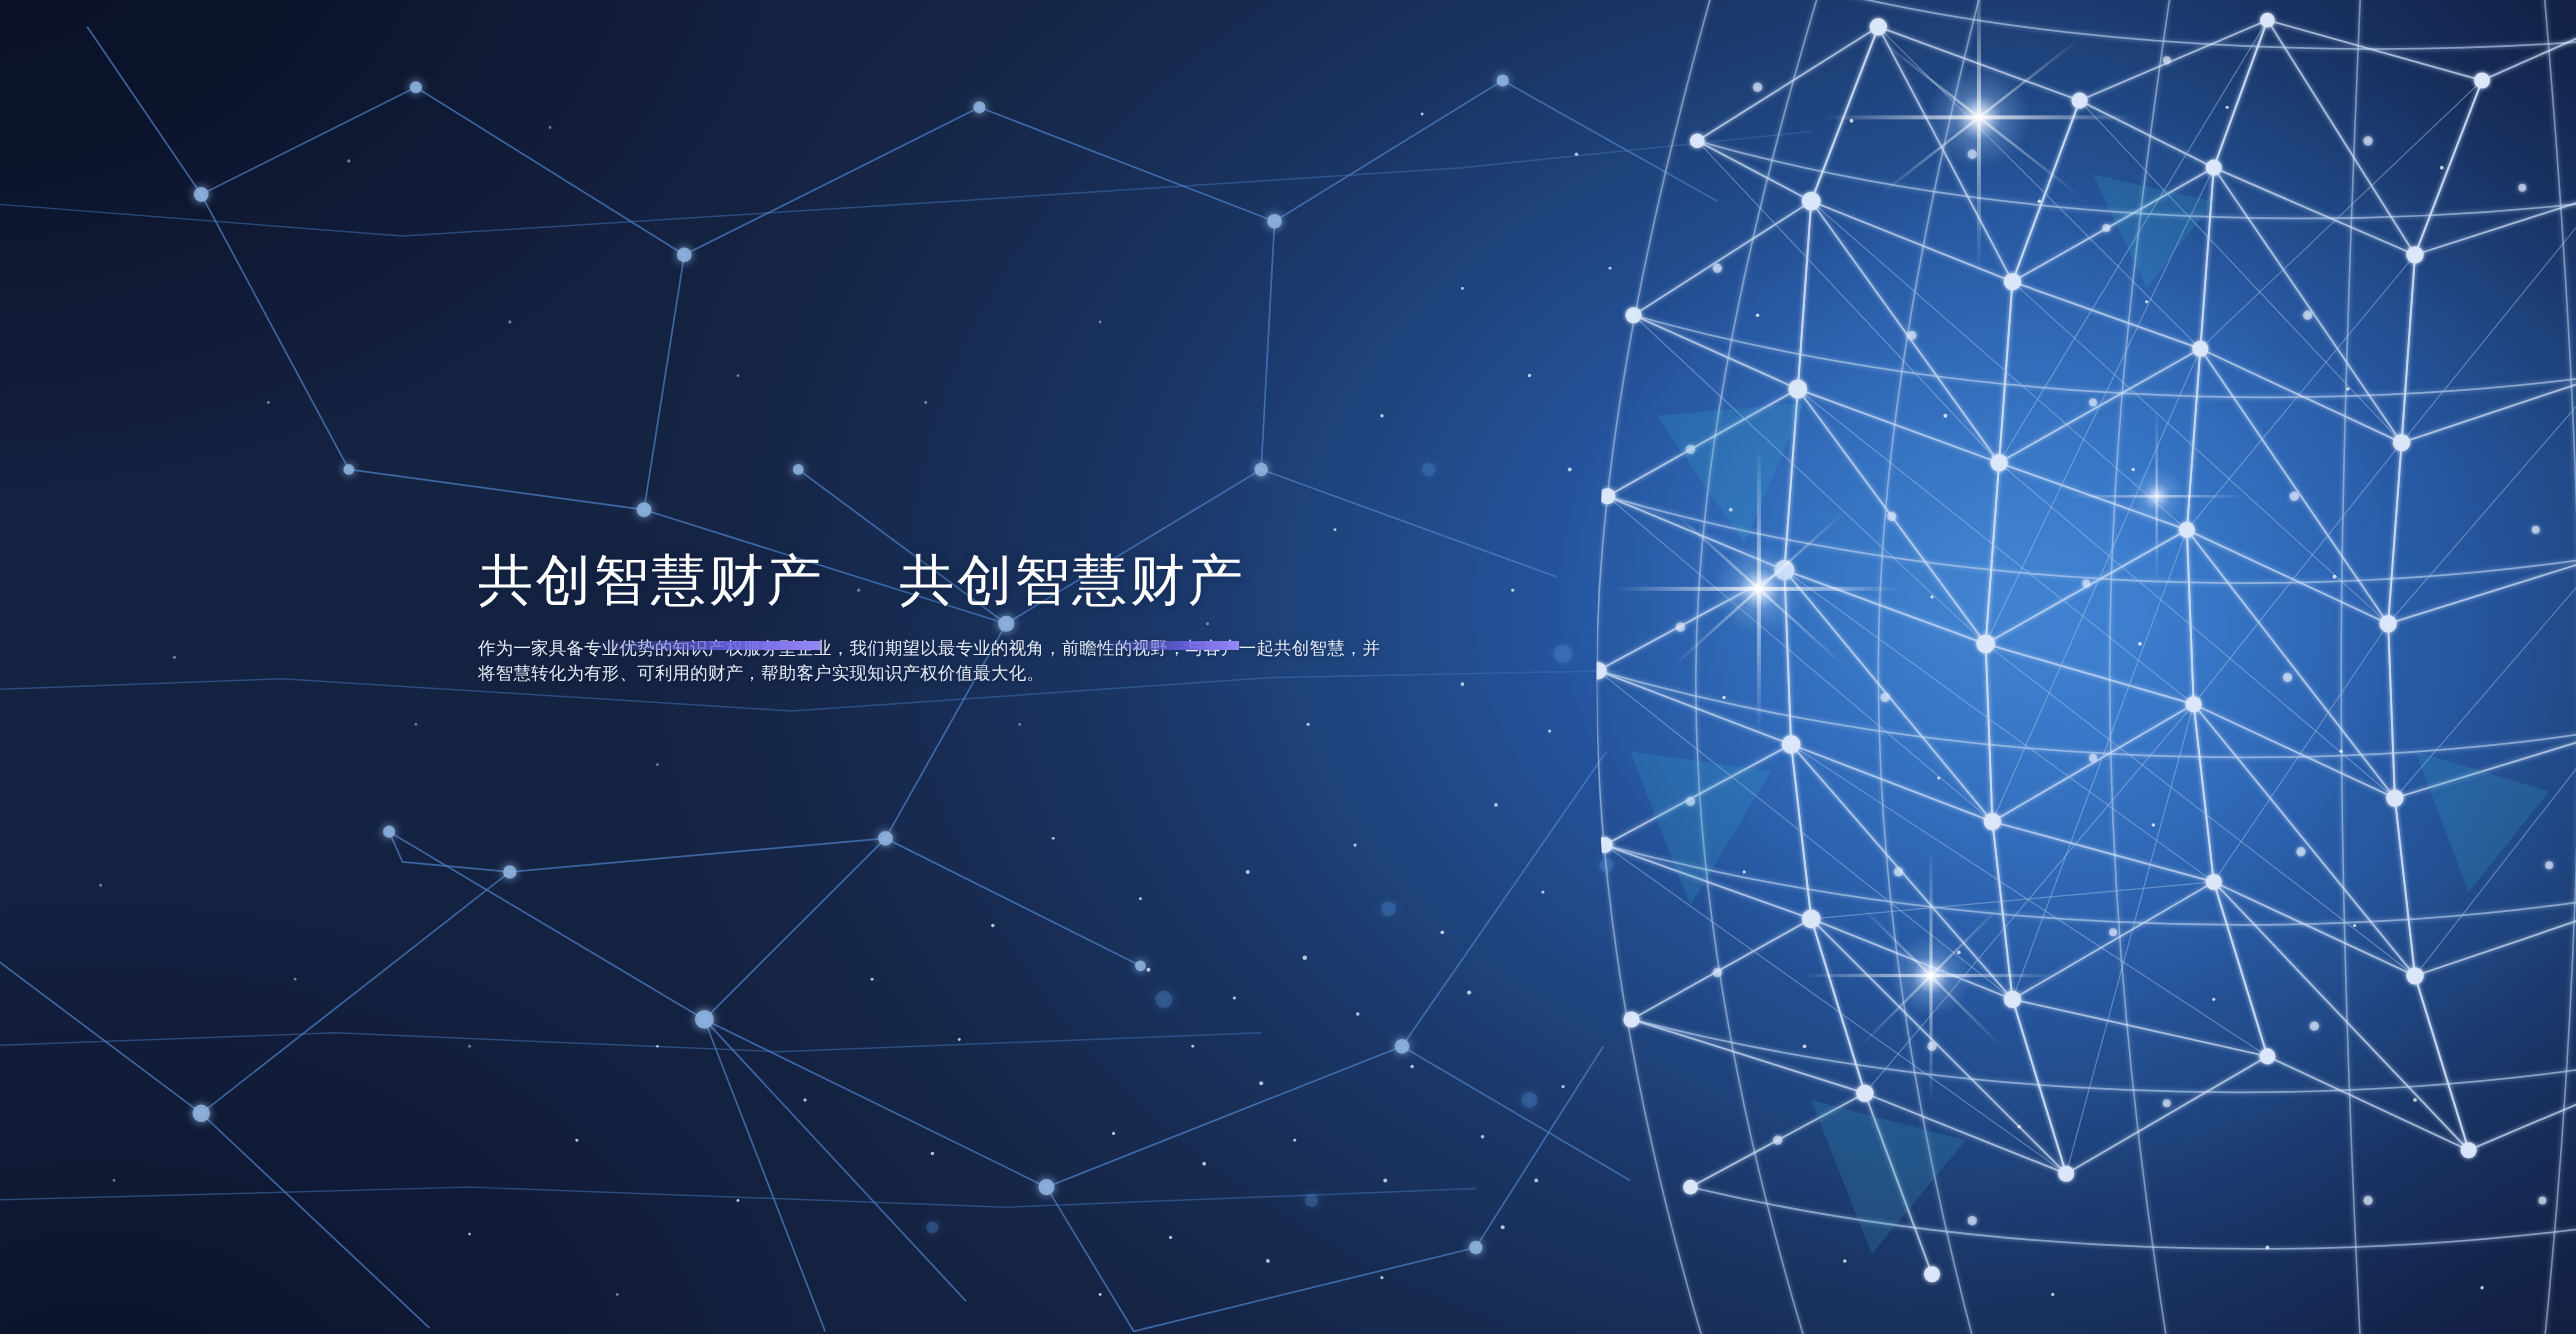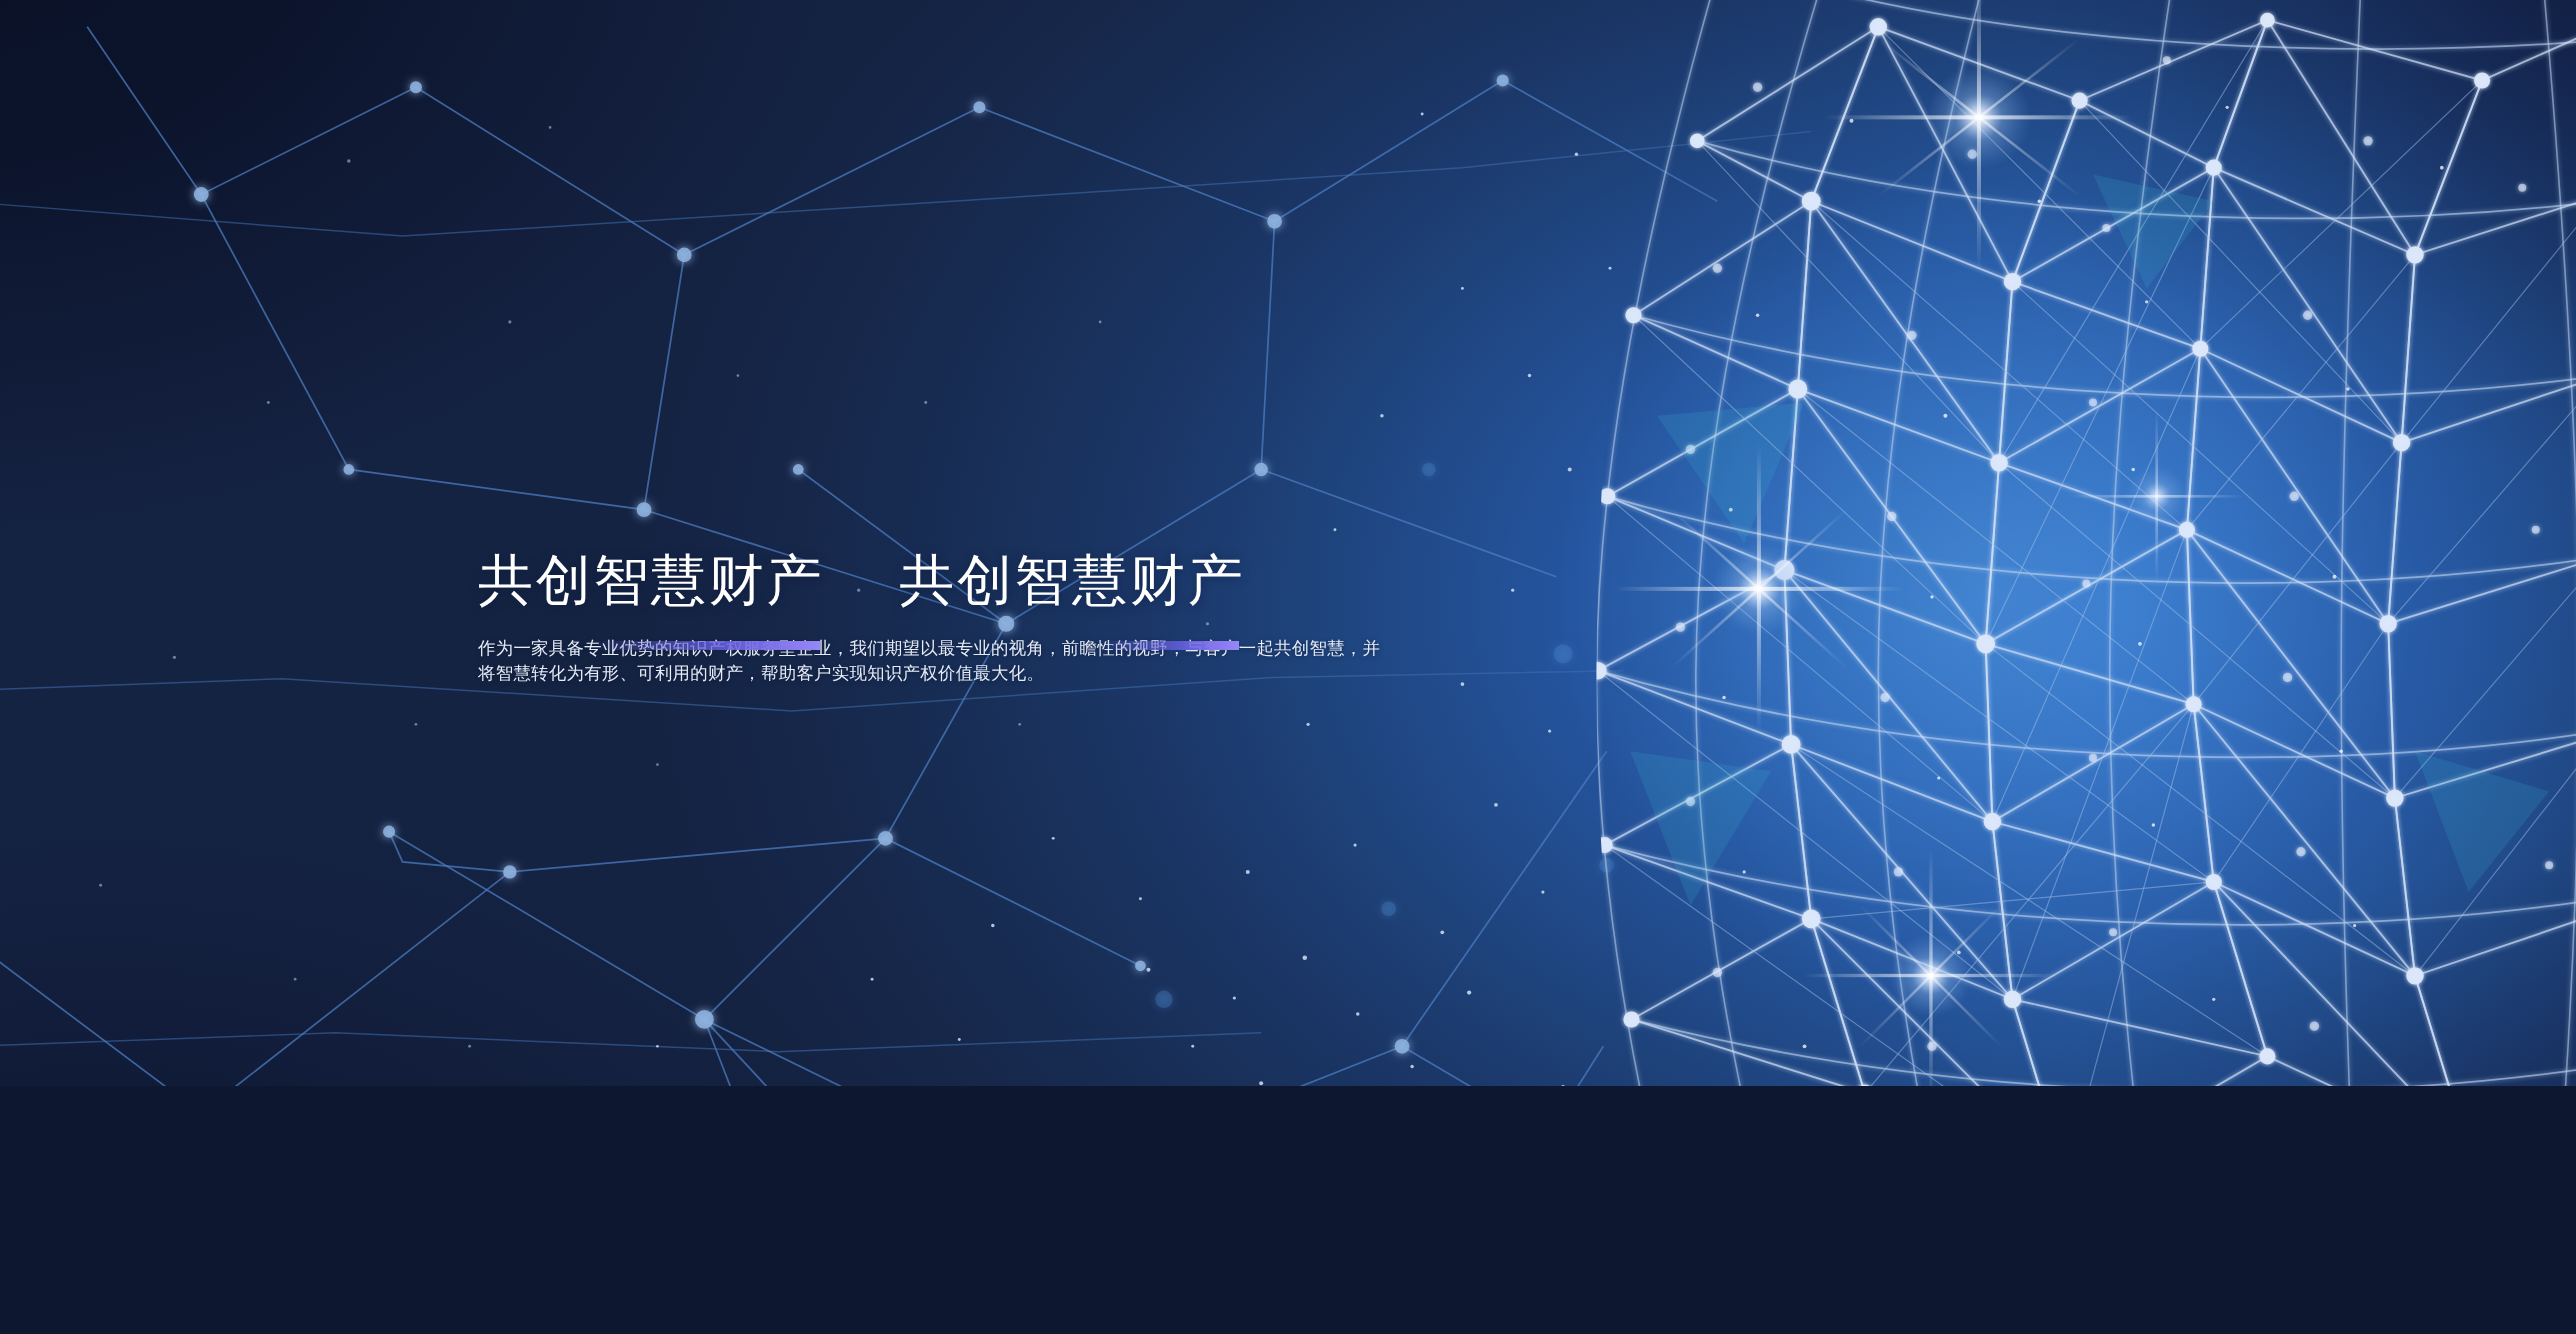--- a/index.html
+++ b/index.html
@@ -7,21 +7,21 @@
     padding: 0;
     background: #0e1730;
   }
   body {
     font-family: "Liberation Sans", "DejaVu Sans", sans-serif;
   }
 
   #banner {
     position: relative;
     width: 2576px;
-    height: 1086px;
+    height: 1334px;
     overflow: hidden;
     background: #c2410c;
   }
 
   
   .bg-base {
     position: absolute;
     inset: 0;
     background:
       radial-gradient(ellipse 1342px 1006px at 1979px 604px,

